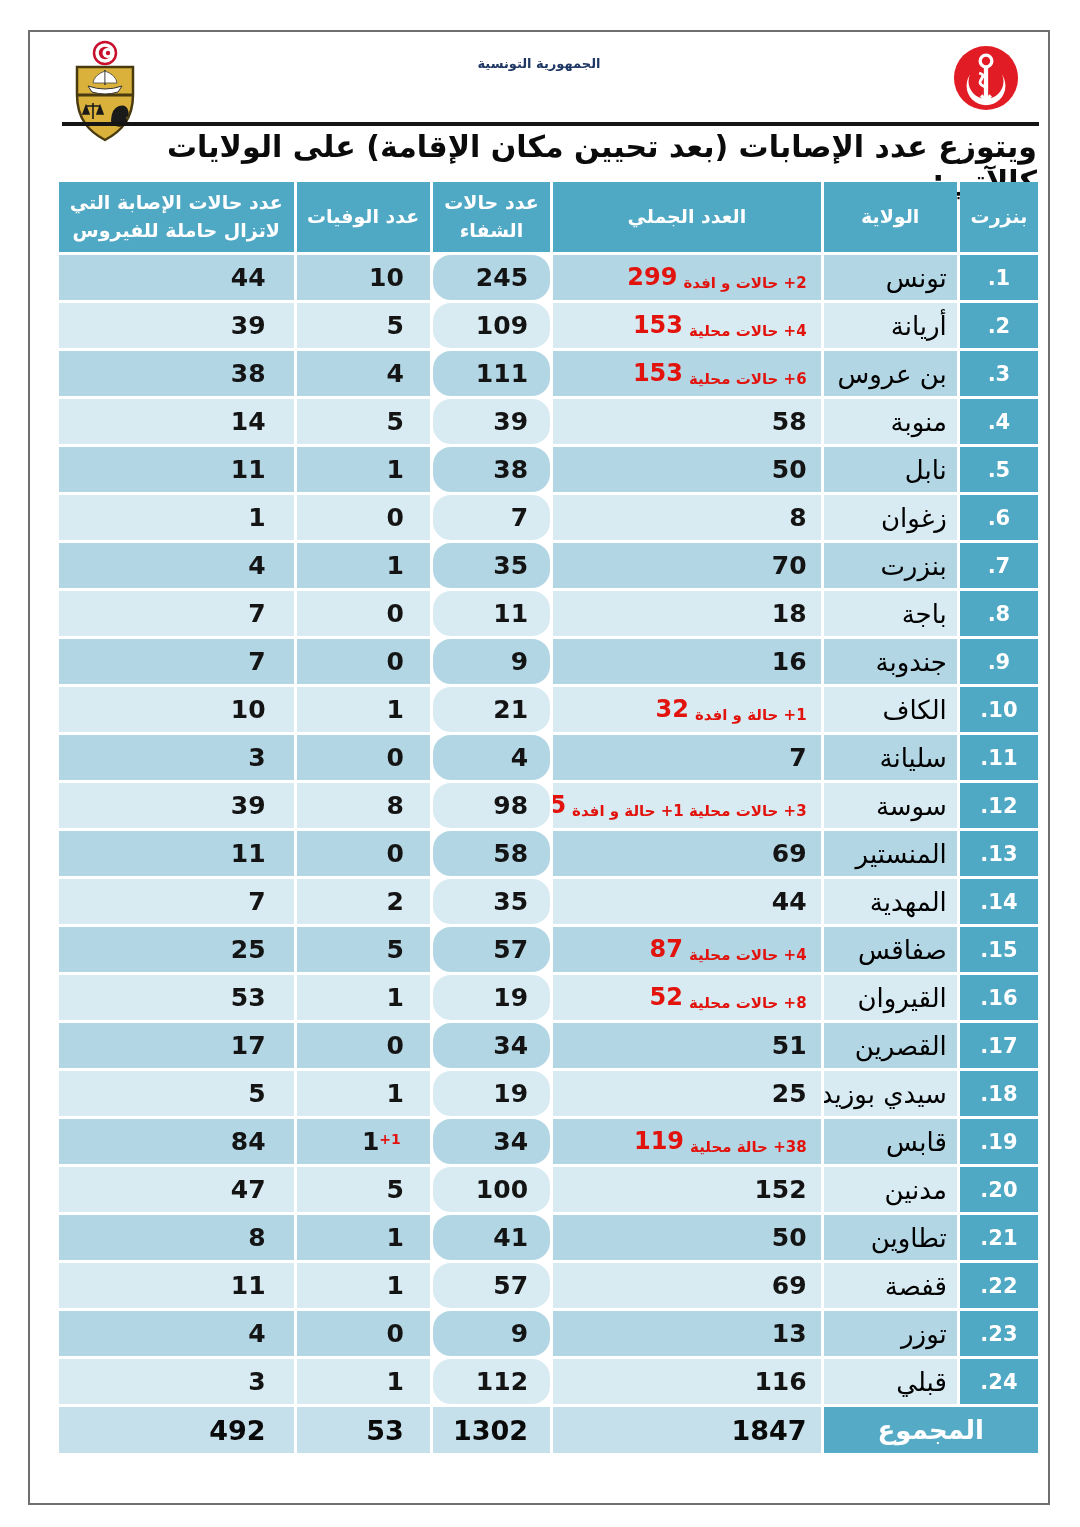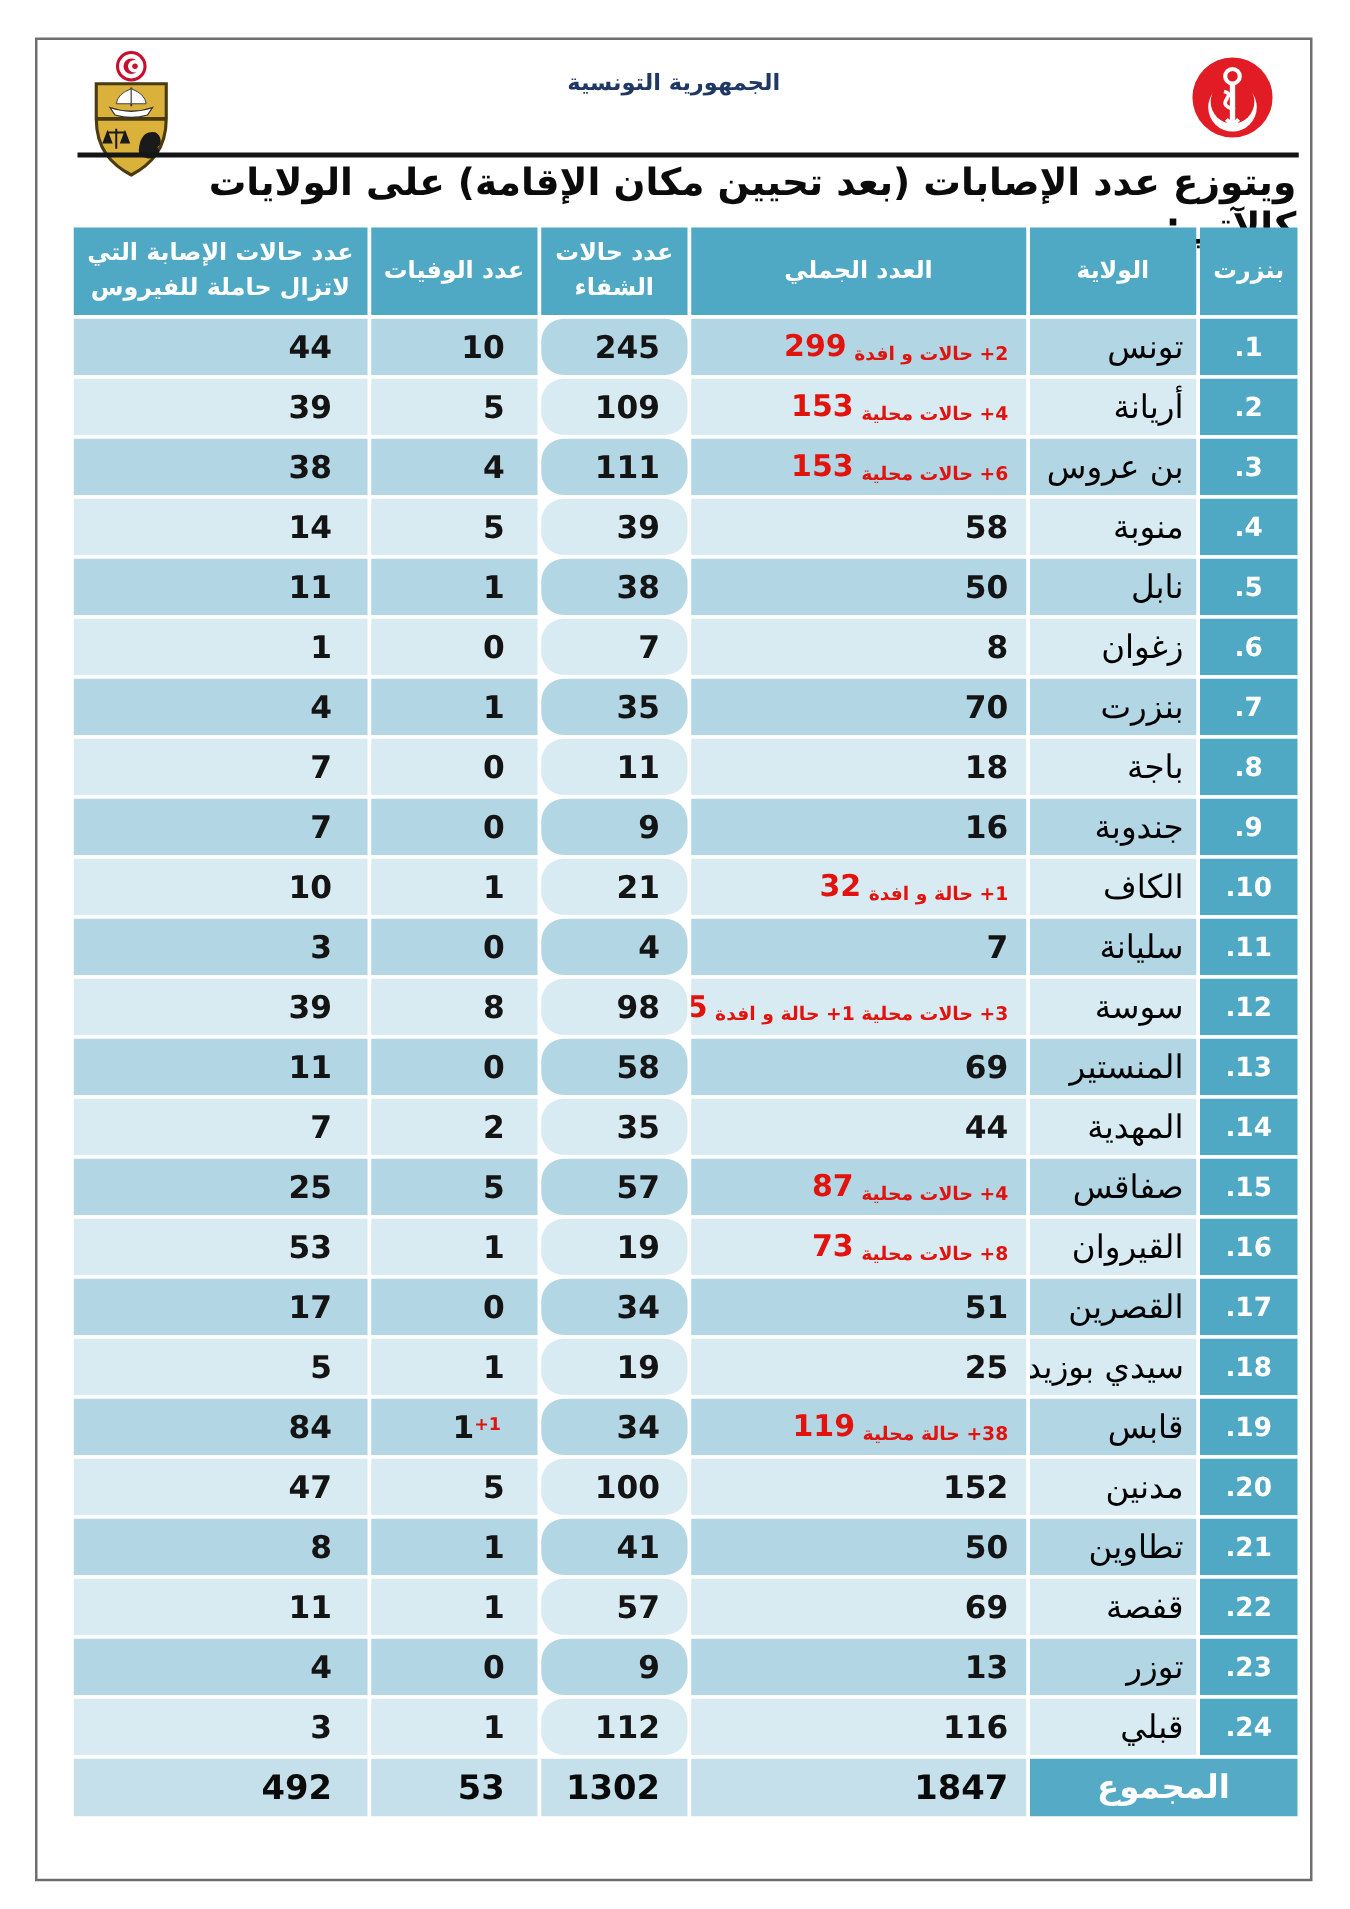--- a/index.html
+++ b/index.html
@@ -14,21 +14,21 @@
     --sum-bg:#C5E0EB; --red:#E2130D; --navy:#1F3864;
   }
   .frame{
     position:absolute;left:28px;top:30px;width:1018px;height:1471px;
     border:2px solid #6f6f6f;background:#fff;
   }
   
   .coat{position:absolute;left:34px;top:8px;width:82px;height:104px;}
   .moh{position:absolute;right:28px;top:12px;width:68px;height:68px;}
   .gov-line{position:absolute;left:0;width:100%;text-align:center;
-    color:var(--navy);font-weight:bold;font-size:18px;direction:rtl;}
+    color:var(--navy);font-weight:bold;font-size:13px;direction:rtl;}
   .gov-line.l1{top:24px;}
   .gov-line.l2{top:62px;}
   .rule{position:absolute;left:32px;top:90px;width:977px;height:4px;background:#151515;}
   .title{
     position:absolute;top:97px;right:11px;left:36px;direction:rtl;text-align:right;
     font-size:30px;font-weight:700;color:#0b0b0b;letter-spacing:0;
   }
   .title .xb{font-weight:900;}
   
   table.tbl{
@@ -283,21 +283,21 @@
           <td class="numcell rec dark"><span class="num">57</span></td>
           <td class="numcell dth dark"><span class="num">5</span></td>
           <td class="numcell act dark"><span class="num">25</span></td>
         </tr>
         <tr>
           <td class="idx">.16</td>
           <td class="name light b">القيروان</td>
           <td class="numcell total light">
             <div class="redwrap">
               <span class="rednote">‎+8 حالات محلية</span>
-              <span class="redbig">73</span>
+              <span class="redbig">52</span>
             </div>
           </td>
           <td class="numcell rec light"><span class="num">19</span></td>
           <td class="numcell dth light"><span class="num">1</span></td>
           <td class="numcell act light"><span class="num">53</span></td>
         </tr>
         <tr>
           <td class="idx">.17</td>
           <td class="name dark">القصرين</td>
           <td class="numcell total dark"><span class="num">51</span></td>

